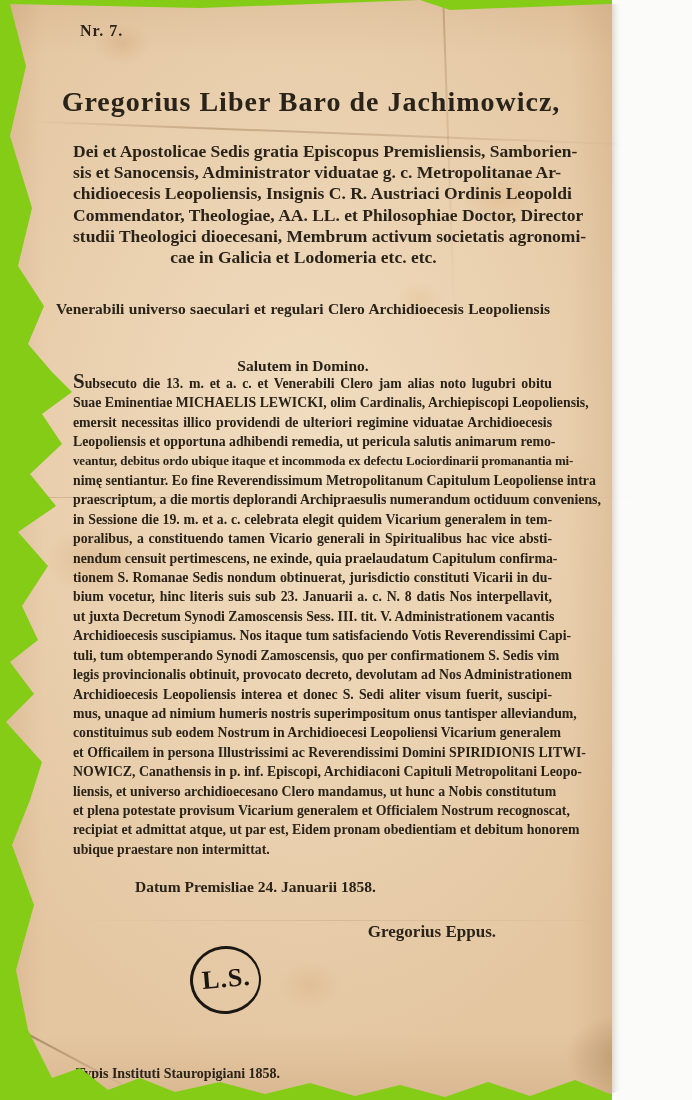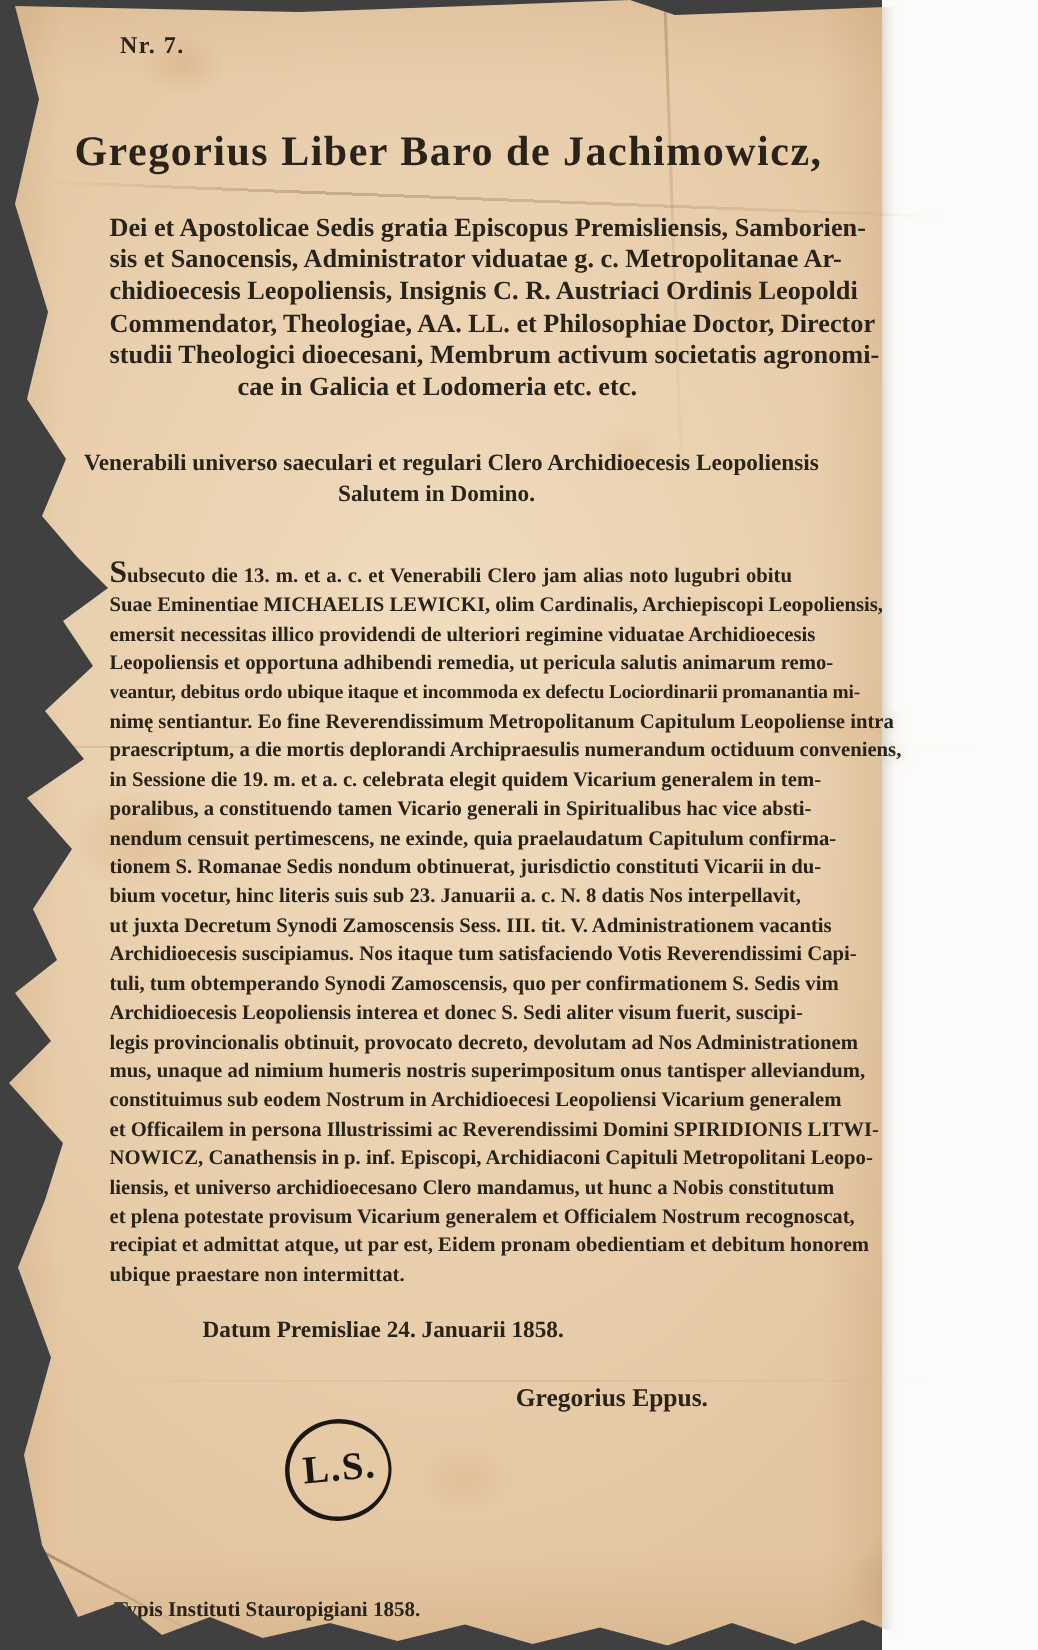--- a/index.html
+++ b/index.html
@@ -5,21 +5,22 @@
   html, body {
     margin: 0; padding: 0;
     width: 692px; height: 1100px;
     background: #fbfbf9;
     overflow: hidden;
     font-family: "Liberation Serif", "DejaVu Serif", serif;
   }
   .scan {
     position: relative;
     width: 588px; height: 1100px;
-    background: #404040;
+    background: #84cc16;
+    padding-left: 24px;
   }
   .paper {
     position: absolute; inset: 0;
     background:
       radial-gradient(ellipse 90px 60px at 628px 1055px, rgba(130,85,40,0.30), transparent 70%),
       radial-gradient(ellipse 70px 50px at 95px 560px, rgba(196,140,85,0.25), transparent 70%),
       radial-gradient(ellipse 55px 40px at 500px 198px, rgba(205,150,90,0.22), transparent 70%),
       radial-gradient(ellipse 40px 30px at 122px 44px, rgba(190,135,80,0.22), transparent 70%),
       radial-gradient(ellipse 60px 45px at 560px 480px, rgba(210,160,100,0.18), transparent 70%),
       radial-gradient(ellipse 45px 35px at 310px 985px, rgba(200,150,95,0.20), transparent 70%),
@@ -82,21 +83,21 @@
   }
   .sub-line.center { text-align: center; text-align-last: center; }
   .salutation-block {
     position: absolute; left: 56px; right: 62px; top: 298px;
   }
   .sal-line {
     font-size: 15.5px; font-weight: bold; line-height: 21px;
     text-align: justify; text-align-last: justify;
     white-space: nowrap;
   }
-  .sal-line.center { text-align: center; text-align-last: center; }
+  .sal-line.center { text-align: center; text-align-last: center; margin-top: 36px; }
   .body-block {
     position: absolute; left: 73px; right: 60px; top: 372px;
   }
   .body-line {
     font-size: 13.8px; font-weight: bold; line-height: 19.4px;
     text-align: justify; text-align-last: justify;
     white-space: nowrap;
   }
   .body-line.tight { font-size: 12.9px; letter-spacing: -0.1px; }
   .body-line.first::first-letter { font-size: 21px; }
@@ -168,22 +169,22 @@
       <div class="body-line">nimę sentiantur. Eo fine Reverendissimum Metropolitanum Capitulum Leopoliense intra</div>
       <div class="body-line">praescriptum, a die mortis deplorandi Archipraesulis numerandum octiduum conveniens,</div>
       <div class="body-line">in Sessione die 19. m. et a. c. celebrata elegit quidem Vicarium generalem in tem-</div>
       <div class="body-line">poralibus, a constituendo tamen Vicario generali in Spiritualibus hac vice absti-</div>
       <div class="body-line">nendum censuit pertimescens, ne exinde, quia praelaudatum Capitulum confirma-</div>
       <div class="body-line">tionem S. Romanae Sedis nondum obtinuerat, jurisdictio constituti Vicarii in du-</div>
       <div class="body-line">bium vocetur, hinc literis suis sub 23. Januarii a. c. N. 8 datis Nos interpellavit,</div>
       <div class="body-line">ut juxta Decretum Synodi Zamoscensis Sess. III. tit. V. Administrationem vacantis</div>
       <div class="body-line">Archidioecesis suscipiamus. Nos itaque tum satisfaciendo Votis Reverendissimi Capi-</div>
       <div class="body-line">tuli, tum obtemperando Synodi Zamoscensis, quo per confirmationem S. Sedis vim</div>
+      <div class="body-line">legis provincionalis obtinuit, provocato decreto, devolutam ad Nos Administrationem</div>
       <div class="body-line">Archidioecesis Leopoliensis interea et donec S. Sedi aliter visum fuerit, suscipi-</div>
-      <div class="body-line">legis provincionalis obtinuit, provocato decreto, devolutam ad Nos Administrationem</div>
       <div class="body-line">mus, unaque ad nimium humeris nostris superimpositum onus tantisper alleviandum,</div>
       <div class="body-line">constituimus sub eodem Nostrum in Archidioecesi Leopoliensi Vicarium generalem</div>
       <div class="body-line">et Officailem in persona Illustrissimi ac Reverendissimi Domini SPIRIDIONIS LITWI-</div>
       <div class="body-line">NOWICZ, Canathensis in p. inf. Episcopi, Archidiaconi Capituli Metropolitani Leopo-</div>
       <div class="body-line">liensis, et universo archidioecesano Clero mandamus, ut hunc a Nobis constitutum</div>
       <div class="body-line">et plena potestate provisum Vicarium generalem et Officialem Nostrum recognoscat,</div>
       <div class="body-line">recipiat et admittat atque, ut par est, Eidem pronam obedientiam et debitum honorem</div>
       <div class="body-line last">ubique praestare non intermittat.</div>
     </div>
 

